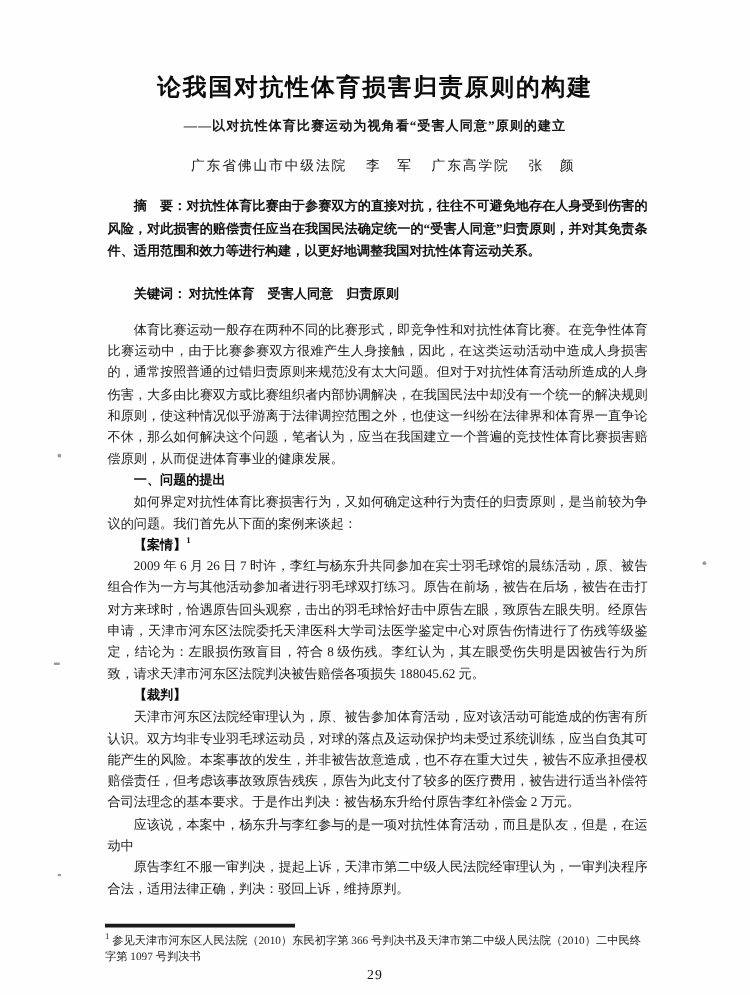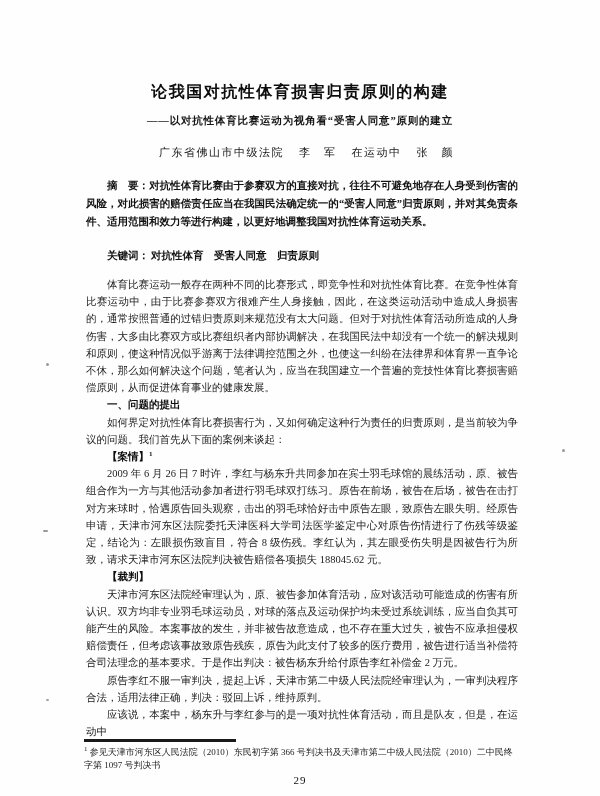--- a/index.html
+++ b/index.html
@@ -3,23 +3,23 @@
 <meta charset="utf-8">
 <style>
   html,body { margin:0; padding:0; background:#ffffff; }
   .page {
     width:600px; height:796px; position:relative; overflow:hidden;
     background:#fefefe;
     font-family:"Liberation Serif","DejaVu Serif",serif;
     color:#1a1a1a;
   }
   .title {
-    margin:0; padding-top:82px; text-align:center;
+    margin:0; padding-top:57px; text-align:center;
     font-family:"Liberation Sans","DejaVu Sans",sans-serif;
-    font-weight:bold; font-size:16px; letter-spacing:1.5px; color:#0d0d0d;
+    font-weight:bold; font-size:19px; letter-spacing:1.5px; color:#0d0d0d;
   }
   .subtitle {
     margin-top:11px; text-align:center;
     font-size:10.5px; font-weight:bold; letter-spacing:0.8px; color:#161616;
   }
   .authors {
     margin-top:17px; text-align:left; font-size:11px; letter-spacing:1.5px;
     display:flex; justify-content:center; gap:15px; color:#161616;padding-left:13px;
   }
   .abstract {
@@ -58,38 +58,38 @@
 
 <div class="page">
 
   <h1 class="title">论我国对抗性体育损害归责原则的构建</h1>
 
   <div class="subtitle">——以对抗性体育比赛运动为视角看“受害人同意”原则的建立</div>
 
   <div class="authors">
     <span>广东省佛山市中级法院</span>
     <span>李　军</span>
-    <span>在运动中</span>
+    <span>广东高学院</span>
     <span>张　颜</span>
   </div>
 
   <p class="abstract"><span>摘　要：</span><span>对抗性体育比赛由于参赛双方的直接对抗，往往不可避免地存在人身受到伤害的风险，对此损害的赔偿责任应当在我国民法确定统一的“受害人同意”归责原则，并对其免责条件、适用范围和效力等进行构建，以更好地调整我国对抗性体育运动关系。</span></p>
 
   <p class="keywords"><span class="kw-label">关键词：</span><span>对抗性体育　受害人同意　归责原则</span></p>
 
   <div class="body">
     <p>体育比赛运动一般存在两种不同的比赛形式，即竞争性和对抗性体育比赛。在竞争性体育比赛运动中，由于比赛参赛双方很难产生人身接触，因此，在这类运动活动中造成人身损害的，通常按照普通的过错归责原则来规范没有太大问题。但对于对抗性体育活动所造成的人身伤害，大多由比赛双方或比赛组织者内部协调解决，在我国民法中却没有一个统一的解决规则和原则，使这种情况似乎游离于法律调控范围之外，也使这一纠纷在法律界和体育界一直争论不休，那么如何解决这个问题，笔者认为，应当在我国建立一个普遍的竞技性体育比赛损害赔偿原则，从而促进体育事业的健康发展。</p>
     <p class="bold">一、问题的提出</p>
     <p>如何界定对抗性体育比赛损害行为，又如何确定这种行为责任的归责原则，是当前较为争议的问题。我们首先从下面的案例来谈起：</p>
     <p class="bold"><span>【案情】</span><sup>1</sup></p>
     <p>2009 年 6 月 26 日 7 时许，李红与杨东升共同参加在宾士羽毛球馆的晨练活动，原、被告组合作为一方与其他活动参加者进行羽毛球双打练习。原告在前场，被告在后场，被告在击打对方来球时，恰遇原告回头观察，击出的羽毛球恰好击中原告左眼，致原告左眼失明。经原告申请，天津市河东区法院委托天津医科大学司法医学鉴定中心对原告伤情进行了伤残等级鉴定，结论为：左眼损伤致盲目，符合 8 级伤残。李红认为，其左眼受伤失明是因被告行为所致，请求天津市河东区法院判决被告赔偿各项损失 188045.62 元。</p>
     <p class="bold">【裁判】</p>
     <p>天津市河东区法院经审理认为，原、被告参加体育活动，应对该活动可能造成的伤害有所认识。双方均非专业羽毛球运动员，对球的落点及运动保护均未受过系统训练，应当自负其可能产生的风险。本案事故的发生，并非被告故意造成，也不存在重大过失，被告不应承担侵权赔偿责任，但考虑该事故致原告残疾，原告为此支付了较多的医疗费用，被告进行适当补偿符合司法理念的基本要求。于是作出判决：被告杨东升给付原告李红补偿金 2 万元。</p>
+    <p>应该说，本案中，杨东升与李红参与的是一项对抗性体育活动，而且是队友，但是，在运动中</p>
     <p>原告李红不服一审判决，提起上诉，天津市第二中级人民法院经审理认为，一审判决程序合法，适用法律正确，判决：驳回上诉，维持原判。</p>
-    <p>应该说，本案中，杨东升与李红参与的是一项对抗性体育活动，而且是队友，但是，在运动中</p>
   </div>
 
   <div class="footnote">
     <div class="fn-rule"></div>
     <div class="fn-text"><sup>1</sup> <span>参见天津市河东区人民法院（2010）东民初字第 366 号判决书及天津市第二中级人民法院（2010）二中民终字第 1097 号判决书</span></div>
   </div>
 
   <div class="page-number">29</div>
 
   <div class="speck s1"></div>

